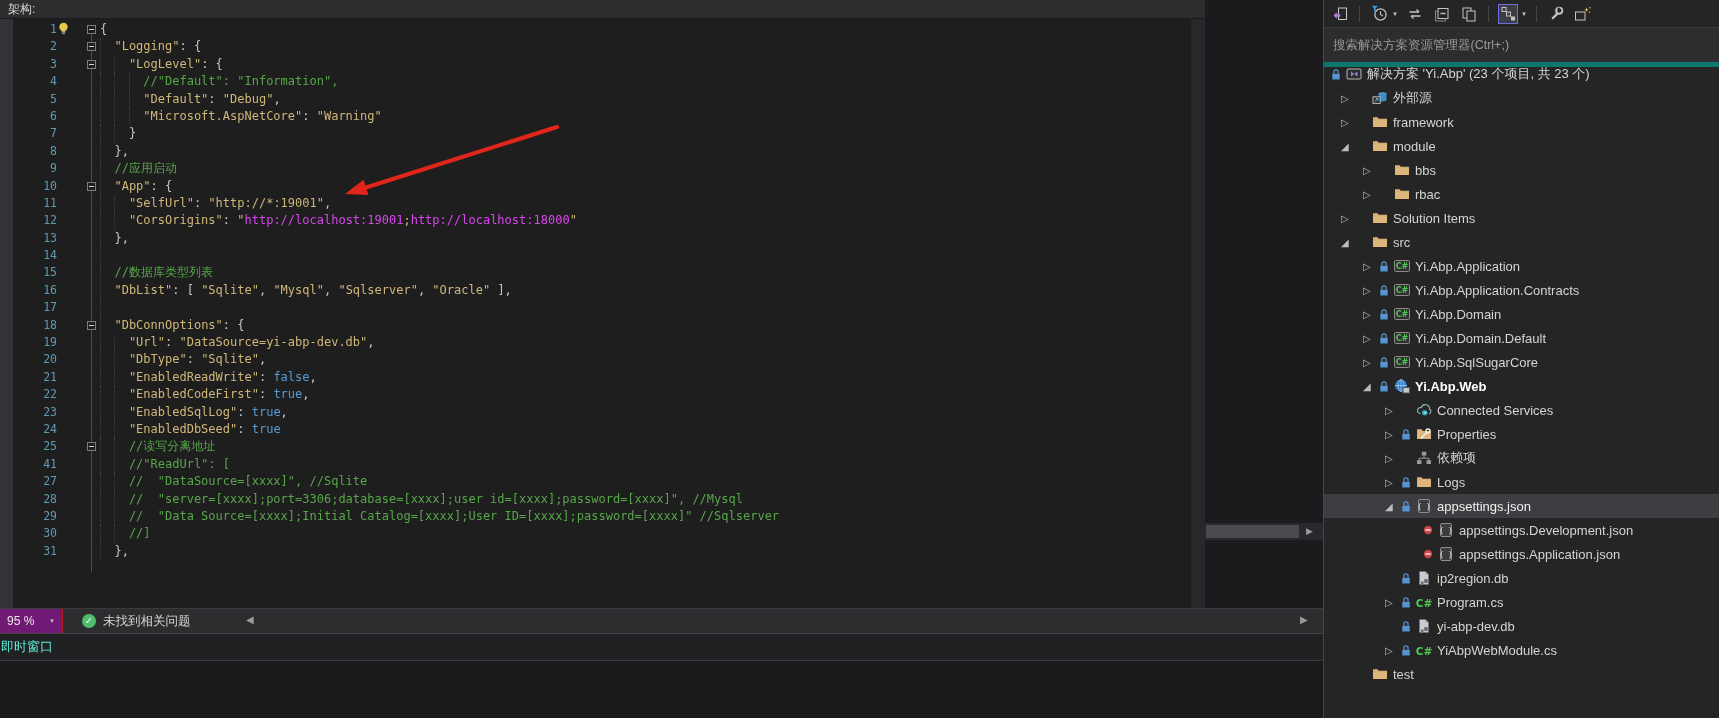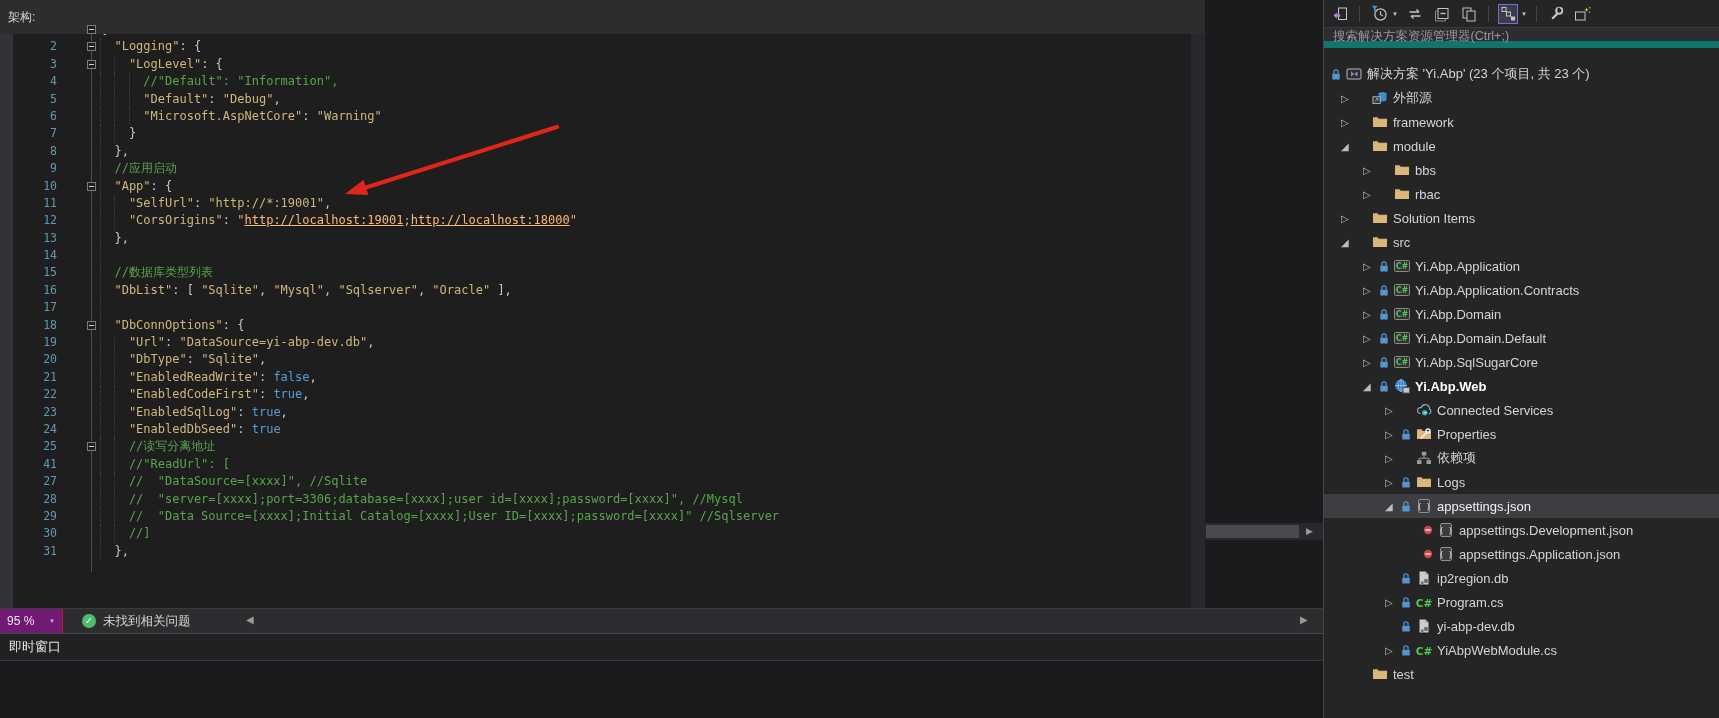--- a/index.html
+++ b/index.html
@@ -1,20 +1,20 @@
 <!DOCTYPE html>
 <html><head>
 <meta charset="utf-8">
 <style>
   html,body{margin:0;padding:0}
   body{width:1719px;height:718px;position:relative;overflow:hidden;background:#1b1b1d;
        font-family:"Liberation Sans","DejaVu Sans",sans-serif;}
 
   
-  #schema-bar{position:absolute;left:0;top:0;width:1205px;height:34px;background:#2d2d30;
+  #schema-bar{position:absolute;left:0;top:0;width:1205px;height:18px;background:#2d2d30;
               display:flex;align-items:center;z-index:2}
   .sb-label{color:#d8d8d8;font-size:12px;margin-left:8px;white-space:nowrap}
   .sb-combo{margin-left:9px;flex:1;height:17px;background:#333338;color:#efefef;font-size:12px;
             display:flex;align-items:center;padding-left:6px;border:1px solid #3f3f46;box-sizing:border-box;
             white-space:nowrap;overflow:hidden}
 
   
   #editor{position:absolute;left:0;top:19px;width:1205px;height:589px;background:#1e1e1e;overflow:hidden}
   .bp-margin{position:absolute;left:0;top:0;width:13px;height:100%;background:#333337}
   #outline-line{position:absolute;left:91px;top:15px;width:1px;height:538px;background:#4b4b50}
@@ -23,21 +23,21 @@
         font-family:"DejaVu Sans Mono",monospace;font-size:12px}
   .ln{width:44px;margin-left:13px;text-align:right;color:#5f9ab5;font-size:11.5px;flex:none}
   .foldcol{width:43px;flex:none;position:relative;height:17.4px}
   .fbox{position:absolute;left:30px;top:4px;width:9px;height:9px;border:1px solid #7d7d7d;
         background:#1e1e1e;box-sizing:border-box;z-index:3}
   .fbox::after{content:"";position:absolute;left:1px;right:1px;top:3px;height:1px;background:#cfcfcf}
   .codeline{flex:none;white-space:pre}
   .ind{display:inline-block;width:2ch;height:17.4px;vertical-align:bottom;
        border-left:1px dotted #3e3e44;box-sizing:border-box}
   .tk-p{color:#c8c8c8}.tk-s{color:#d0b77a}.tk-k{color:#569cd6}.tk-c{color:#57a64a}
-  .tk-l{color:#fdba74;text-decoration:underline}
+  .tk-l{color:#d946ef;}
   #bulb{position:absolute;left:57px;top:3px;width:13px;height:14px}
 
   #vscroll{position:absolute;left:1191px;top:19px;width:14px;height:589px;background:#28282c}
 
   
   #band{position:absolute;left:1205px;top:0;width:118px;height:608px;background:#1b1b1d}
   #band-scroll{position:absolute;left:0;top:523px;width:118px;height:17px;background:#29292d}
   .band-thumb{position:absolute;left:1px;top:2px;width:93px;height:13px;background:#4a4a50}
   .band-arrow{position:absolute;left:101px;top:3px;color:#9a9a9a;font-size:9px;line-height:11px}
 
@@ -54,34 +54,34 @@
   .zc-caret{color:#c0c0c0;font-size:6px}
   .check{position:absolute;left:82px;top:5px;width:14px;height:14px;border-radius:50%;
          background:#4fbc6c;color:#fff;font-size:10px;line-height:14px;text-align:center}
   .msg{position:absolute;left:103px;top:4px;color:#d6d6d6;font-size:12.5px}
   .sl{position:absolute;left:246px;top:5px;color:#9a9a9a;font-size:10px}
   .sr{position:absolute;left:1300px;top:5px;color:#9a9a9a;font-size:10px}
 
   
   #immediate{position:absolute;left:0;top:633px;width:1323px;height:85px;background:#1e1e1e;
              border-top:1px solid #46464a;box-sizing:border-box}
-  .imm-title{height:27px;display:flex;align-items:center;padding-left:9px;color:#e5e5e5;
+  .imm-title{height:27px;display:flex;align-items:center;padding-left:1px;color:#5eead4;
              font-size:13px;background:#212124;border-bottom:1px solid #3a3a3e;box-sizing:border-box}
   .imm-content{position:absolute;left:0;top:27px;right:0;bottom:0;background:#1a1a1c}
 
   
   #panel{position:absolute;left:1323px;top:0;width:396px;height:718px;background:#252526;
          border-left:1px solid #46464a;box-sizing:border-box}
   #ptoolbar{height:27px;display:flex;align-items:center;padding-left:6px;gap:7px}
   .ticon{width:20px;height:20px;display:flex;align-items:center;justify-content:center;flex:none}
   .ticon.sel{border:1px solid #6e6ee0;background:#3c3c44;box-sizing:border-box}
   .tcaret{color:#c5c5c5;font-size:6px;margin-left:-4px}
   .tsep{width:1px;height:16px;background:#46464a;margin:0 2px;flex:none}
-  .psearch{height:21px;background:#2d2d30;border-top:1px solid #3a3a3e;border-bottom:7px solid #0f766e;
-           display:flex;padding-left:9px;color:#9a9a9a;font-size:12.5px;box-sizing:border-box}
+  .psearch{height:40px;background:#2d2d30;border-top:1px solid #3a3a3e;border-bottom:5px solid #0f766e;
+           display:flex;align-items:center;padding-left:9px;color:#9a9a9a;font-size:12.5px;box-sizing:border-box}
   #tree{position:absolute;left:0;top:58px;right:0;padding-top:4px;overflow:hidden}
   .trow{display:flex;align-items:center;height:24px;font-size:13px;color:#d4d4d4;
         white-space:nowrap;position:relative}
   .trow.sel{background:#3e3e42;box-shadow:-77px 0 0 #3e3e42;color:#f0f0f0}
   .arrow{width:16px;flex:none;color:#bcbcbc;font-size:10px}
   .stat{width:15px;flex:none;display:flex;align-items:center}
   .nicon{width:19px;flex:none;display:flex;align-items:center}
   .tlabel{margin-left:2px}
   .trow.bold .tlabel{font-weight:bold;color:#ffffff}
 </style>

